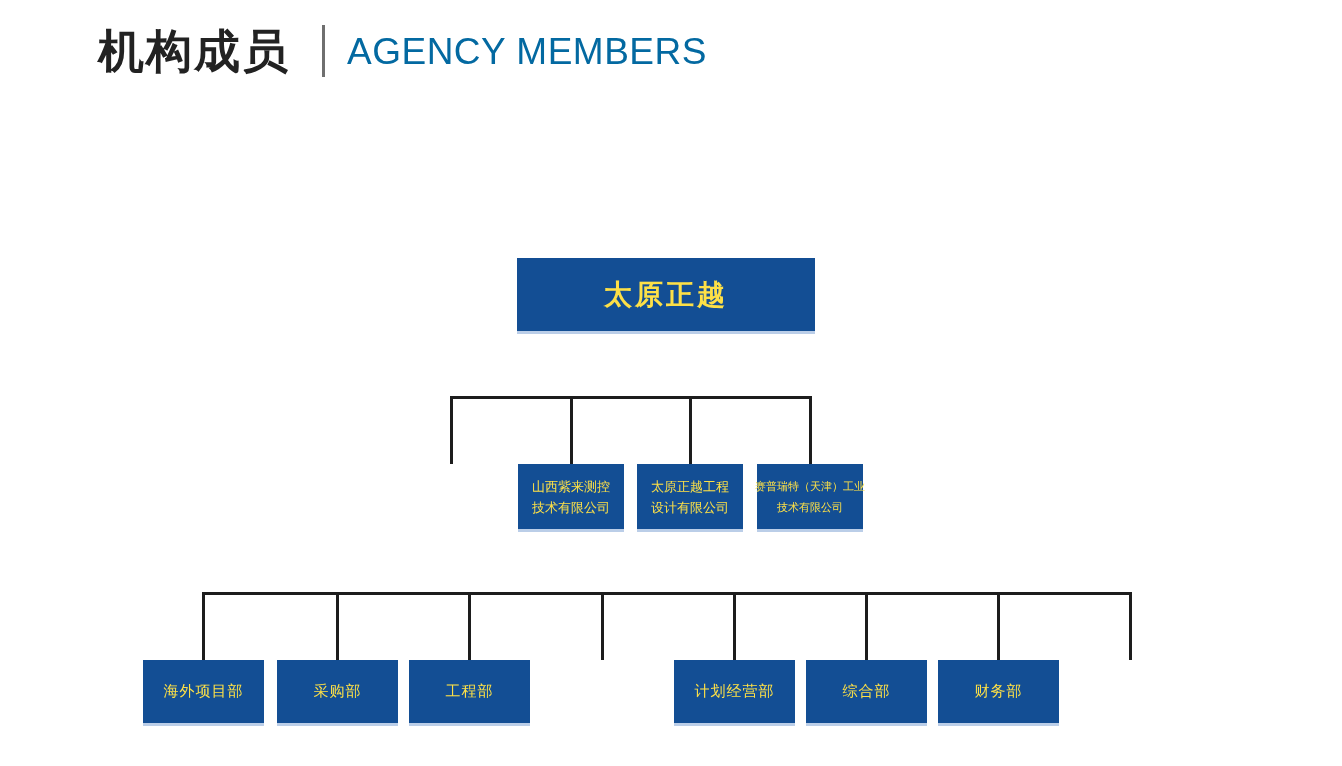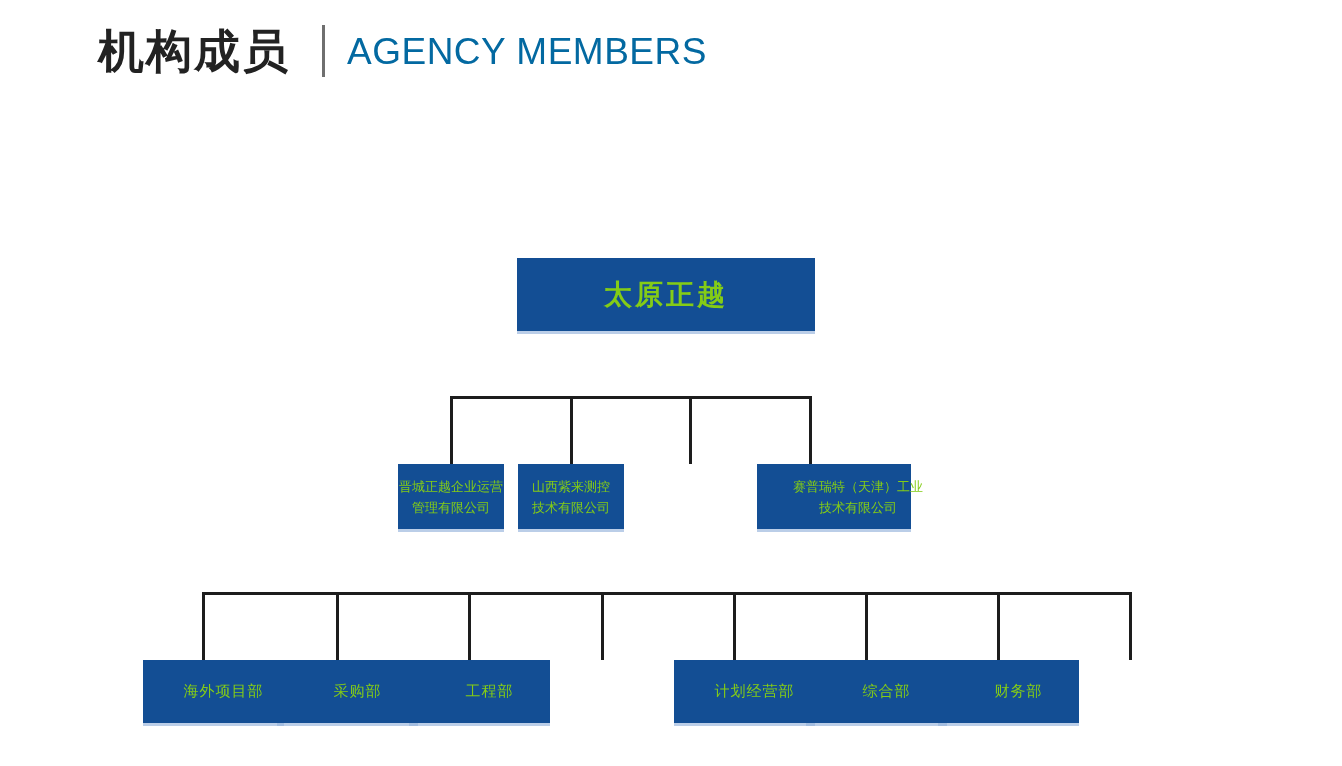--- a/index.html
+++ b/index.html
@@ -26,42 +26,42 @@
   }
   .title-en{
     font-size:37px;font-weight:400;color:#0369a1;
     letter-spacing:0.5px;line-height:1;
   }
 
   
   .node{
     position:absolute;
     background:#134e94;
-    color:#84cc16;
+    color:#fde047;
     display:flex;align-items:center;justify-content:center;
     text-align:left;
     box-shadow:0 3px 0 rgba(150,180,220,0.65);
   }
   .root-node{
     left:517px;top:258px;width:298px;height:73px;
     font-size:28px;font-weight:bold;letter-spacing:3px;
   }
   .l2{
     top:464px;width:106px;height:65px;
     font-size:13px;line-height:21px;
     flex-direction:column;
   }
   .l2 span{display:block;white-space:nowrap;}
   .l2-1{left:398px}
   .l2-2{left:518px}
   .l2-3{left:637px}
-  .l2-4{left:757px;font-size:13px;padding-left:48px;}
+  .l2-4{left:757px;font-size:11px;}
   .l3{
     top:660px;width:121px;height:63px;
-    font-size:15px;letter-spacing:1px;white-space:nowrap;padding-left:20px;
+    font-size:15px;letter-spacing:1px;white-space:nowrap;
   }
   .l3-1{left:143px}
   .l3-2{left:277px}
   .l3-3{left:409px}
   .l3-4{left:542px}
   .l3-5{left:674px}
   .l3-6{left:806px}
   .l3-7{left:938px}
   .l3-8{left:1070px}
 
@@ -96,27 +96,27 @@
   </div>
 
   <div class="node root-node">太原正越</div>
 
   <div class="line c1h"></div>
   <div class="line c1v c1v-1"></div>
   <div class="line c1v c1v-2"></div>
   <div class="line c1v c1v-3"></div>
   <div class="line c1v c1v-4"></div>
 
-  <div class="node l2 l2-1">
-    <span>晋城正越企业运营</span>
-    <span>管理有限公司</span>
-  </div>
   <div class="node l2 l2-2">
     <span>山西紫来测控</span>
     <span>技术有限公司</span>
+  </div>
+  <div class="node l2 l2-3">
+    <span>太原正越工程</span>
+    <span>设计有限公司</span>
   </div>
   <div class="node l2 l2-4">
     <span>赛普瑞特（天津）工业</span>
     <span>技术有限公司</span>
   </div>
 
   <div class="line c2h"></div>
   <div class="line c2v c2v-1"></div>
   <div class="line c2v c2v-2"></div>
   <div class="line c2v c2v-3"></div>

